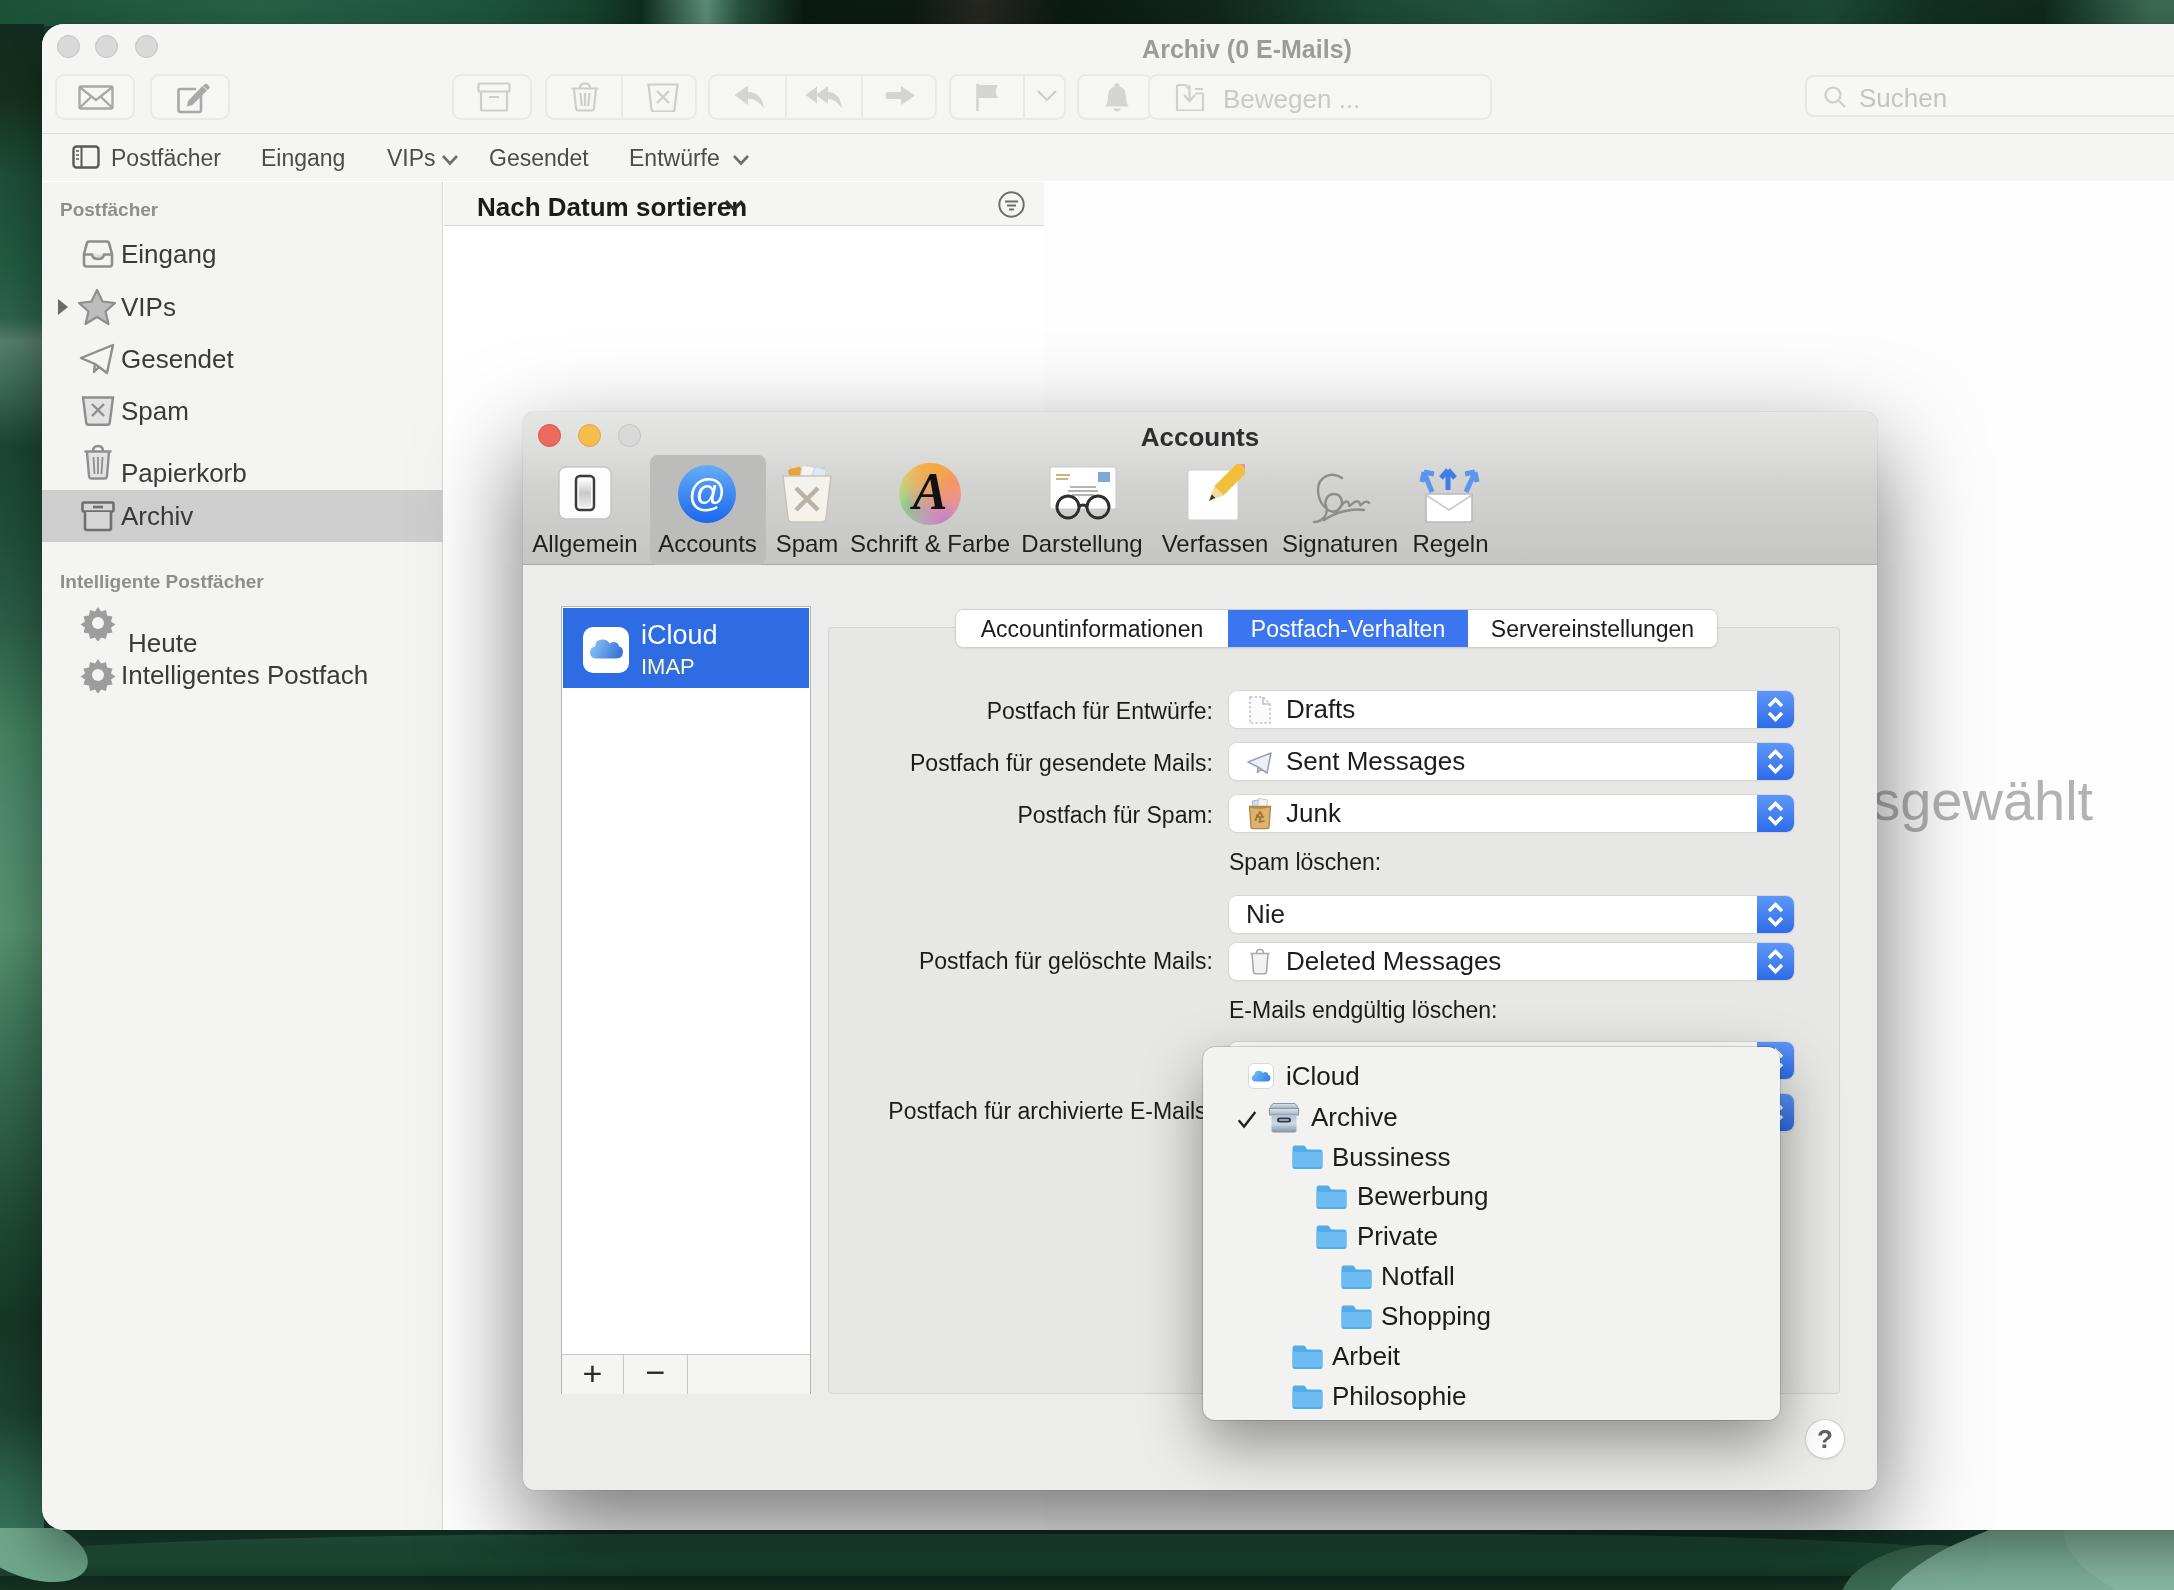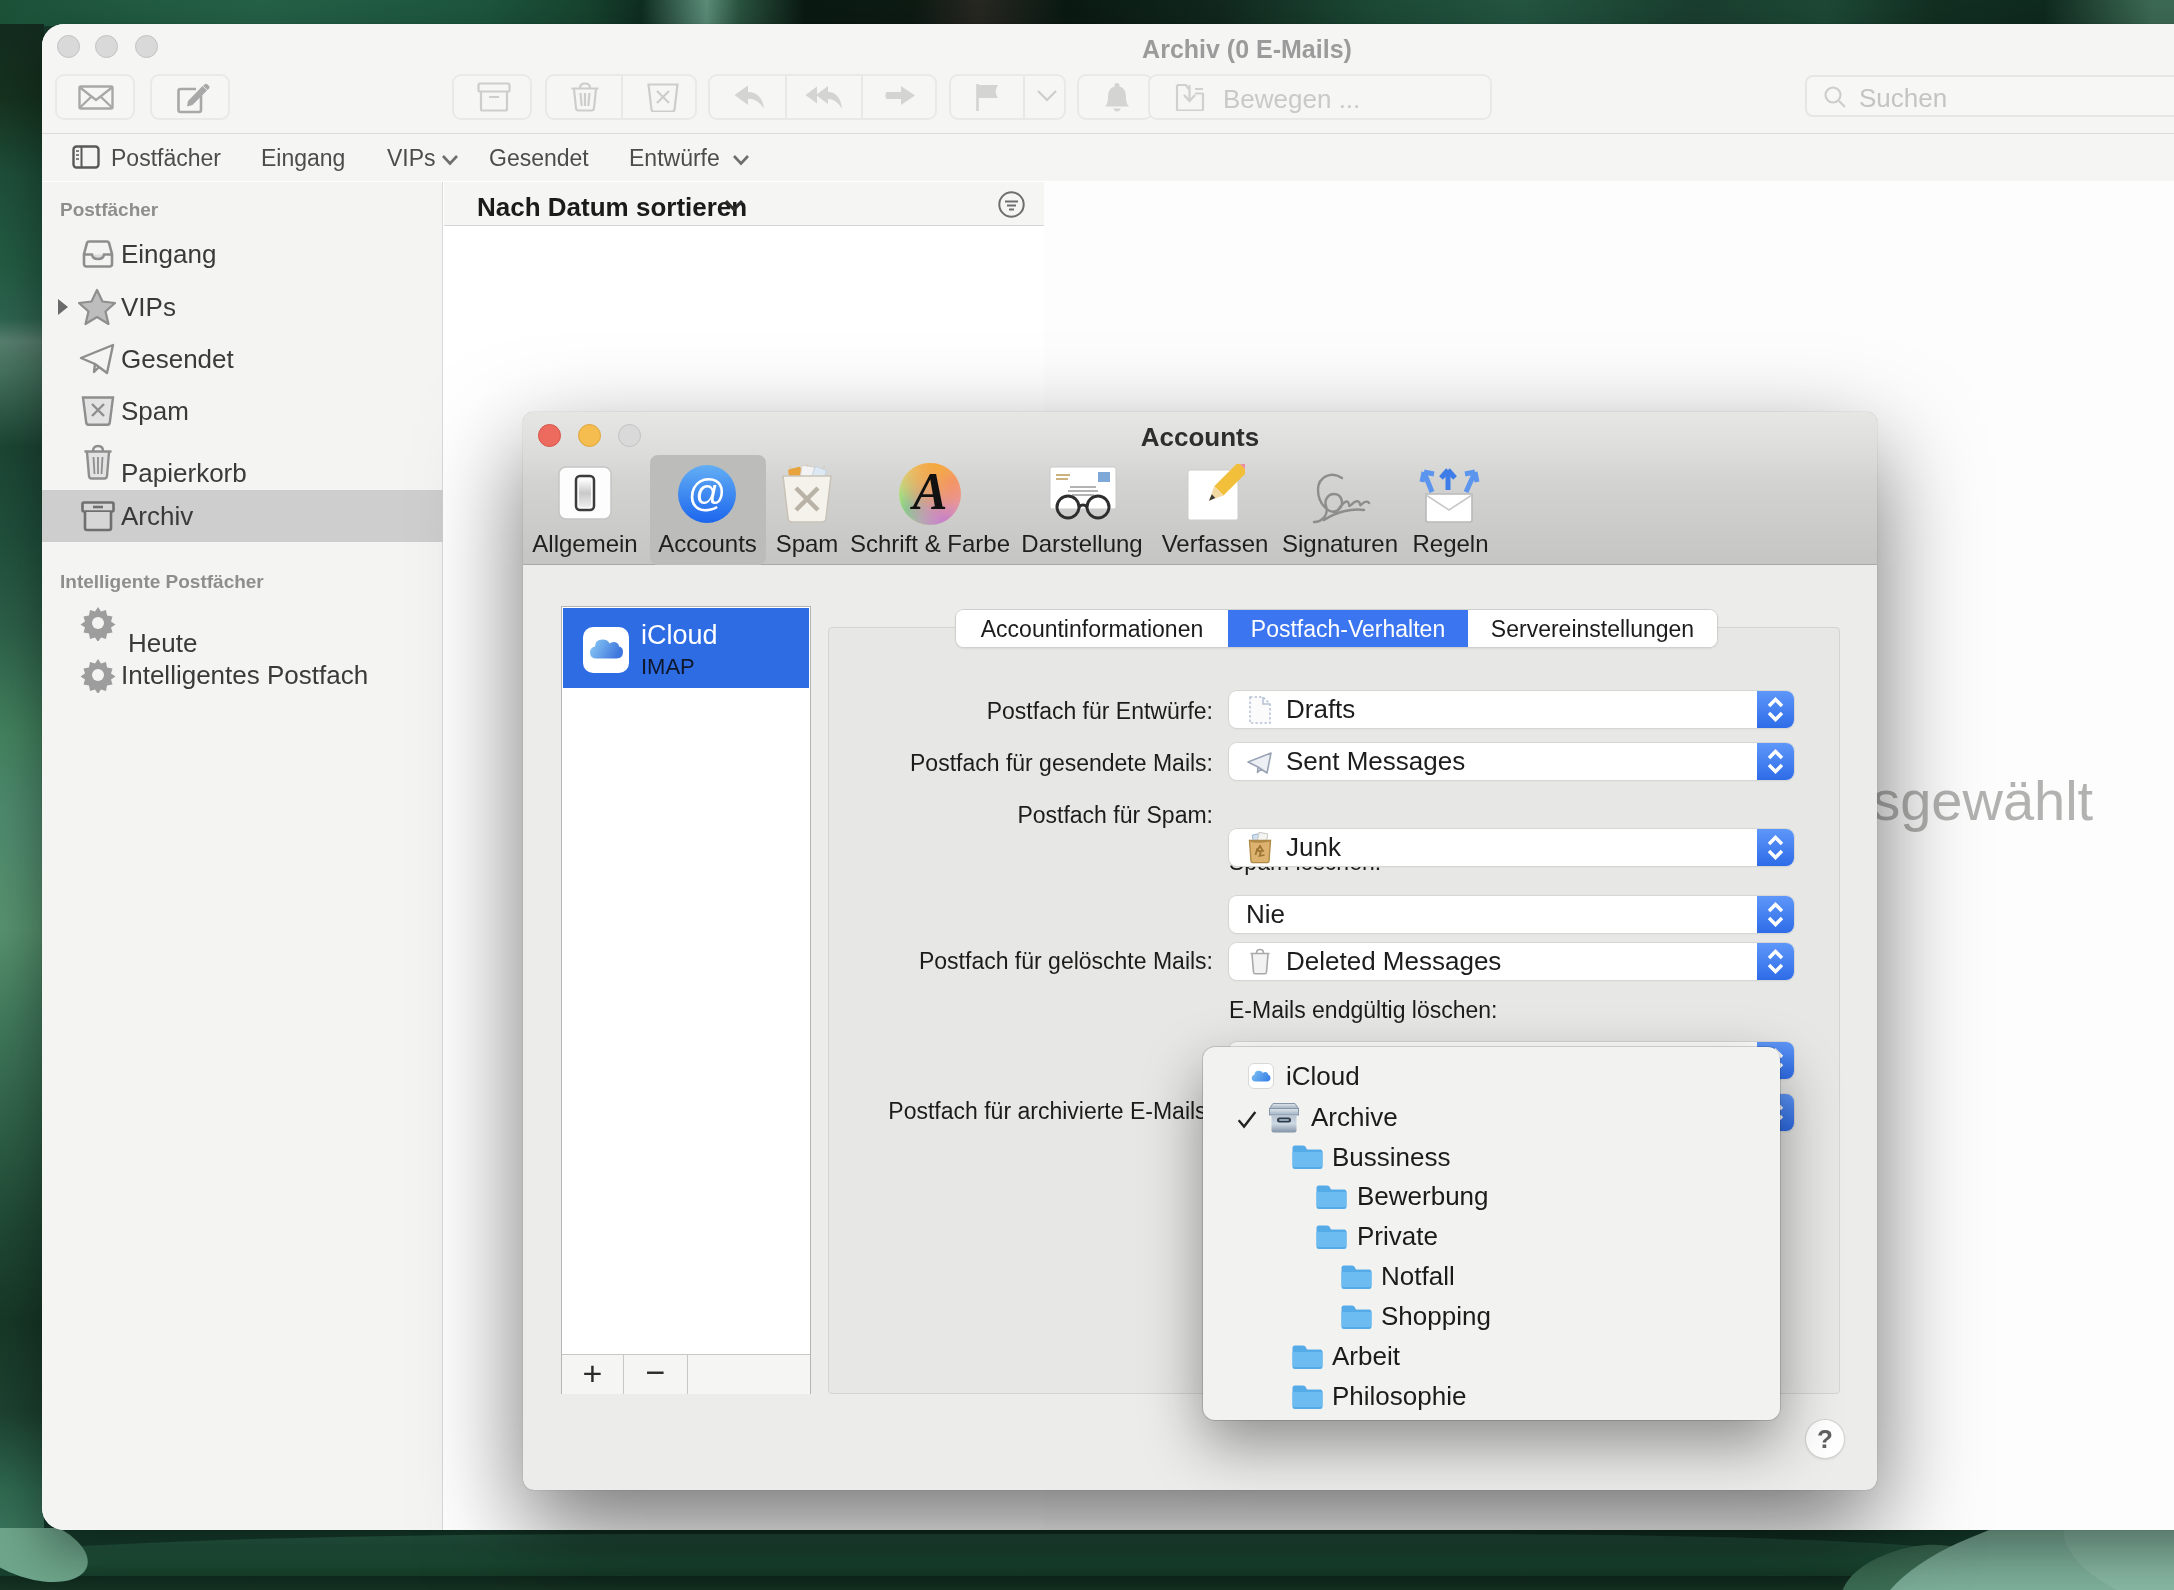--- a/index.html
+++ b/index.html
@@ -418,21 +418,21 @@
         <defs>
             <linearGradient id="icl" x1="0" y1="0" x2="1" y2=".3">
           <stop offset="0" stop-color="#8ecdf5"></stop>
               <stop offset="1" stop-color="#3e77dd"></stop>
         </linearGradient>
           </defs>
         <rect x="0" y="0" width="46" height="46" rx="10" fill="#ffffff"></rect>
         <path d="M13.5 31.5 q-6.5 0 -6.5 -6 q0 -5 5 -6 q0 -7 7.5 -7 q5.5 0 7 4 q1.5 -1.5 4 -1.5 q5 0 5.5 4.5 q4 .5 4 5.5 q0 6.5 -6.5 6.5 Z" fill="url(#icl)"></path>
       </svg>
       <div class="abs" style="left:78px;top:12px;font-size:27px;color:#ffffff;">iCloud</div>
-      <div class="abs" style="left:78px;top:46px;font-size:22px;color:#0f172a;">IMAP</div>
+      <div class="abs" style="left:78px;top:46px;font-size:22px;color:#fef9c3;">IMAP</div>
     </div>
     <div id="plusminus" class="abs">
       <div class="abs" style="left:0;top:0;width:62px;height:39px;border-right:1px solid #c8c8c7;font-size:34px;color:#2a2a2a;text-align:center;line-height:36px;font-weight:400;">+</div>
       <div class="abs" style="left:62px;top:0;width:64px;height:39px;border-right:1px solid #c8c8c7;font-size:34px;color:#2a2a2a;text-align:center;line-height:34px;">−</div>
     </div>
   </div>
   <div id="tabpanel" class="abs"></div>
   <div id="tabs" class="abs">
     <div class="tabseg" style="width:272px;background:#fff;">Accountinformationen</div>
     <div class="tabseg" style="width:240px;background:#3b76f0;color:#fff;">Postfach-Verhalten</div>
@@ -459,21 +459,21 @@
   </div>
   <div class="abs dd" style="top:331px;">
     <svg class="abs" style="left:17px;top:8px;" width="28" height="24" viewBox="0 0 28 24">
       <path d="M2 11 L25 2 L21 22 L12 16 Z M12 16 L11.5 21.5 L15 18" fill="#eceff4" stroke="#9aa4b5" stroke-width="1.6" stroke-linejoin="round"></path>
     </svg>
     <div class="abs ddtext" style="left:57px;top:0;">Sent Messages</div>
     <div class="stepper"><svg width="37" height="37" viewBox="0 0 37 37">
           <path d="M12 15 L18.5 8.5 L25 15 M12 22 L18.5 28.5 L25 22" stroke="#ffffff" stroke-width="3.4" fill="none"></path>
         </svg></div>
   </div>
-  <div class="abs dd" style="top:383px;margin-top:34px;">
+  <div class="abs dd" style="top:383px;">
     <svg class="abs" style="left:17px;top:3px;" width="28" height="32" viewBox="0 0 28 32">
       <rect x="7" y="2" width="10" height="10" rx="1" fill="#cfe0f2" stroke="#9fb6cc" transform="rotate(-12 12 7)"></rect>
       <rect x="12" y="1" width="9" height="11" rx="1" fill="#f4f4f2" stroke="#c9c9c4" transform="rotate(10 16 6)"></rect>
       <path d="M3.5 8.5 L5 29 q.1 1.6 1.7 1.6 h14.6 q1.6 0 1.7 -1.6 L24.5 8.5 Z" fill="#ddb26e" stroke="#b08947" stroke-width="1.4"></path>
       <path d="M3.5 8.5 q7 3 21 0" fill="none" stroke="#b08947" stroke-width="1.4"></path>
       <path d="M14 14 l3 5 h-6 Z M9.5 23 l1.5 -5.5 4 3 M18.5 23 l-5 1 1.5 -4.5" fill="none" stroke="#9b7434" stroke-width="1.7"></path>
     </svg>
     <div class="abs ddtext" style="left:57px;top:0;">Junk</div>
     <div class="stepper"><svg width="37" height="37" viewBox="0 0 37 37">
           <path d="M12 15 L18.5 8.5 L25 15 M12 22 L18.5 28.5 L25 22" stroke="#ffffff" stroke-width="3.4" fill="none"></path>

